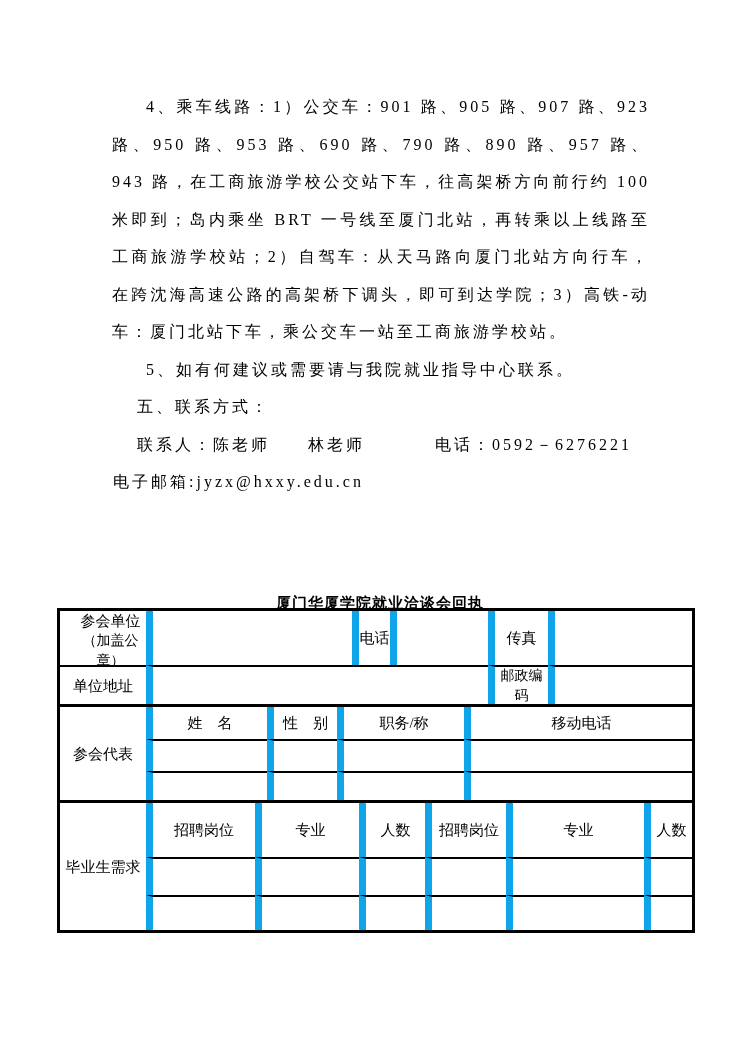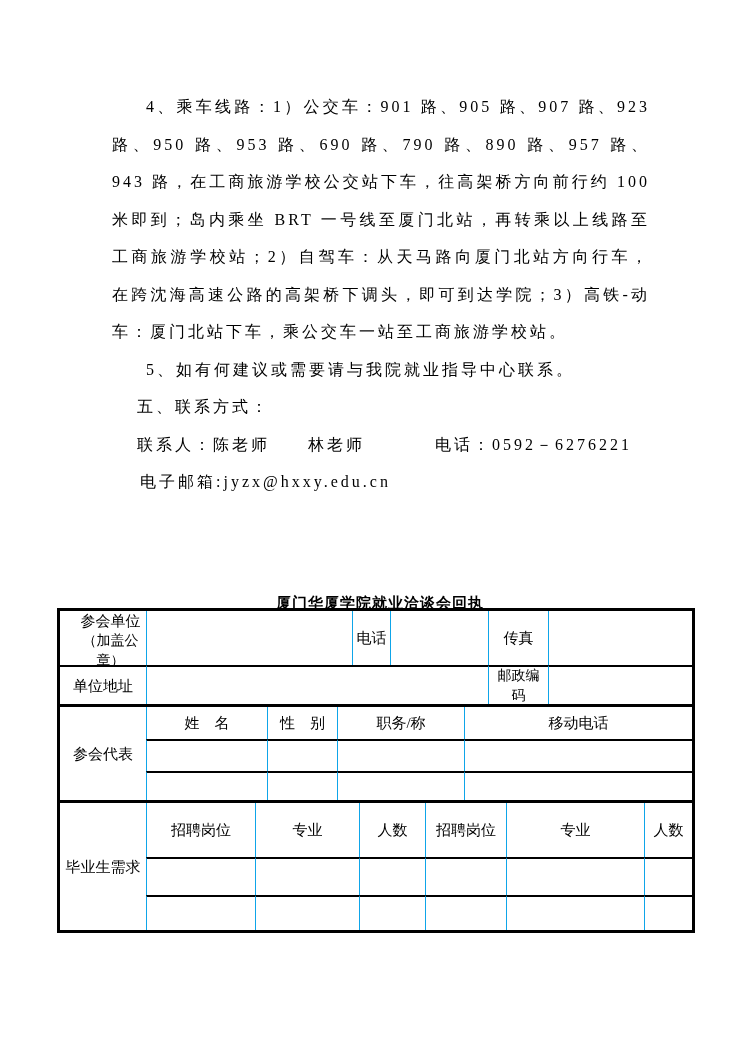--- a/index.html
+++ b/index.html
@@ -17,21 +17,21 @@
   .content {
     padding: 88px 100px 0 112px;
     font-size: 16px;
     line-height: 37.5px;
     letter-spacing: 3px;
     text-align: justify;
   }
   .para { text-indent: 34px; }
   .line { text-align: left; }
   .ind25 { margin-left: 25px; }
-  .ind15 { margin-left: 28px; }
+  .ind15 { margin-left: 1px; }
   .phone-span { margin-left: 70px; }
 
   
   .form-title {
     margin: 85px 102px 0 112px;
     text-align: center;
     font-size: 15px;
     font-weight: bold;
     letter-spacing: 1px;
     line-height: 34px;
@@ -46,21 +46,21 @@
     border: 3px solid #000;
     font-size: 15px;
     line-height: 20px;
   }
   .sec { display: grid; }
   .sec + .sec { border-top: 3px solid #000; }
   .sec-a { grid-template-columns: 86px 206px 38px 98px 60px auto; grid-template-rows: 54px 39px; }
   .sec-b { grid-template-columns: 86px 121px 70px 127px auto;     grid-template-rows: 32px 32px 29px; }
   .sec-c { grid-template-columns: 86px 109px 104px 66px 81px 138px auto; grid-template-rows: 54px 38px 35px; }
   .cell {
-    border-left: 1px solid #0ea5e9;
+    border-left: 7px solid #0ea5e9;
     border-top: 2px solid #000;
     display: flex;
     flex-direction: column;
     align-items: center;
     justify-content: center;
     text-align: center;
     overflow: hidden;
   }
   .bl0 { border-left: none; }
   .bt0 { border-top: none; }

